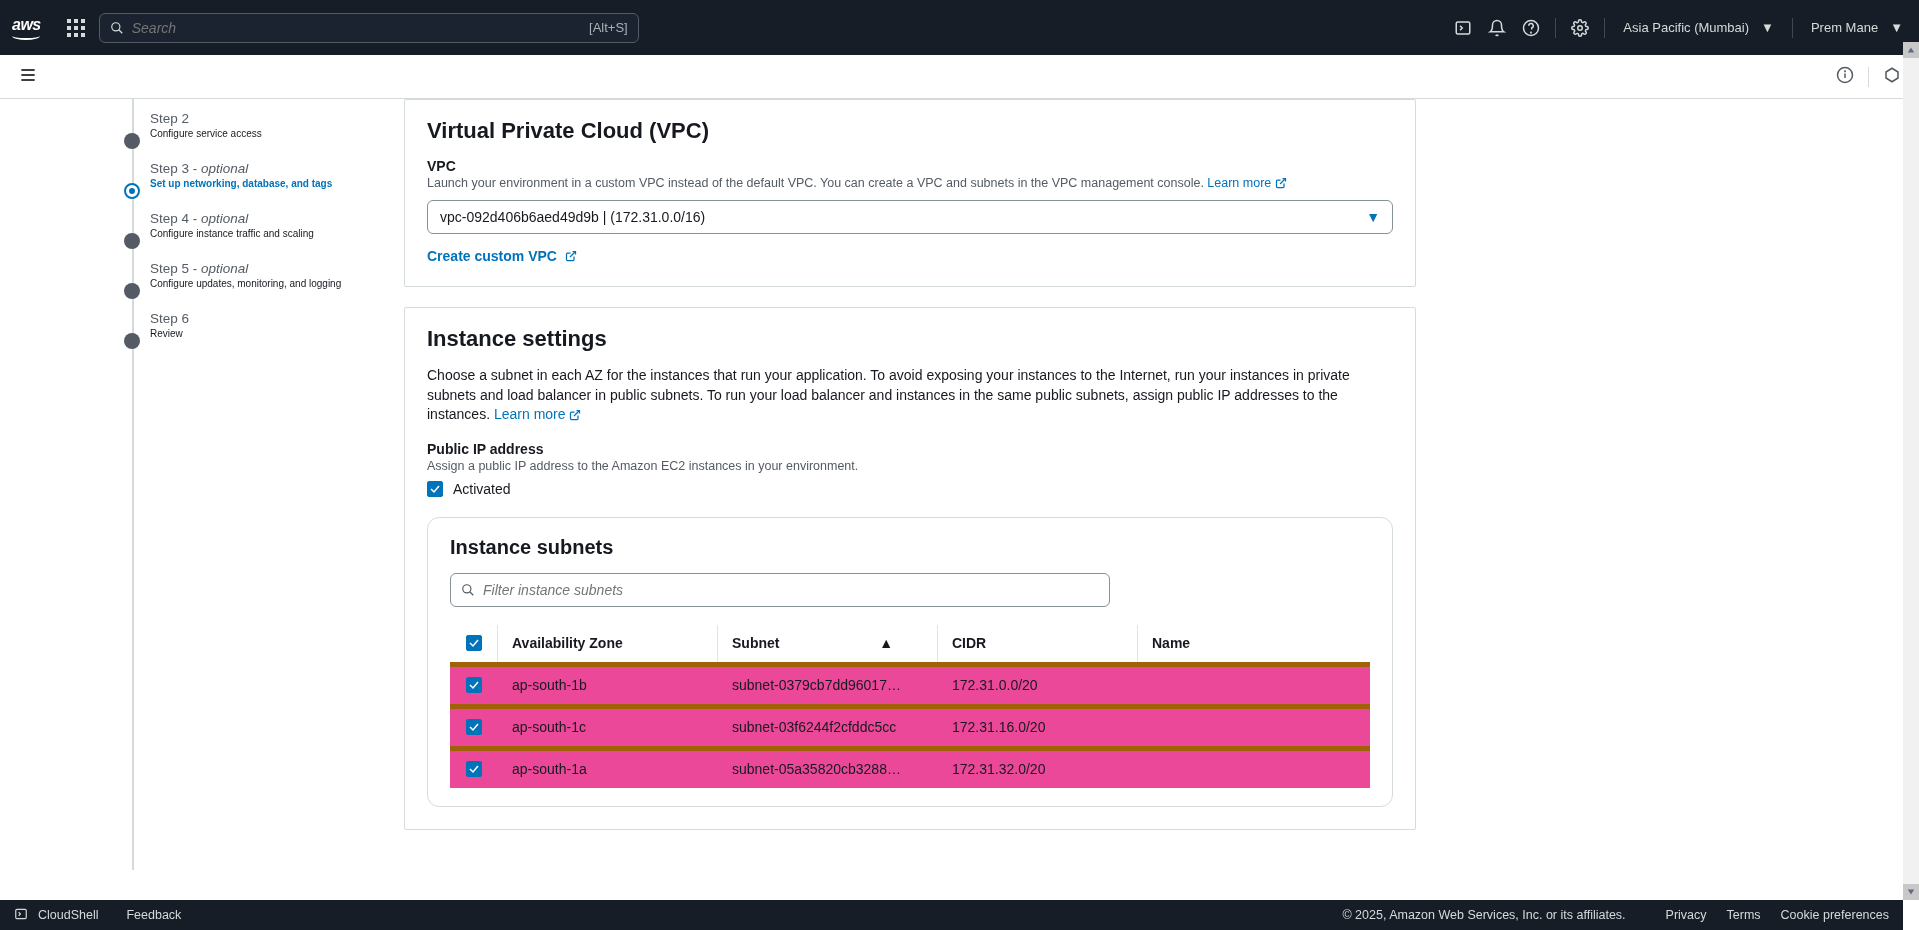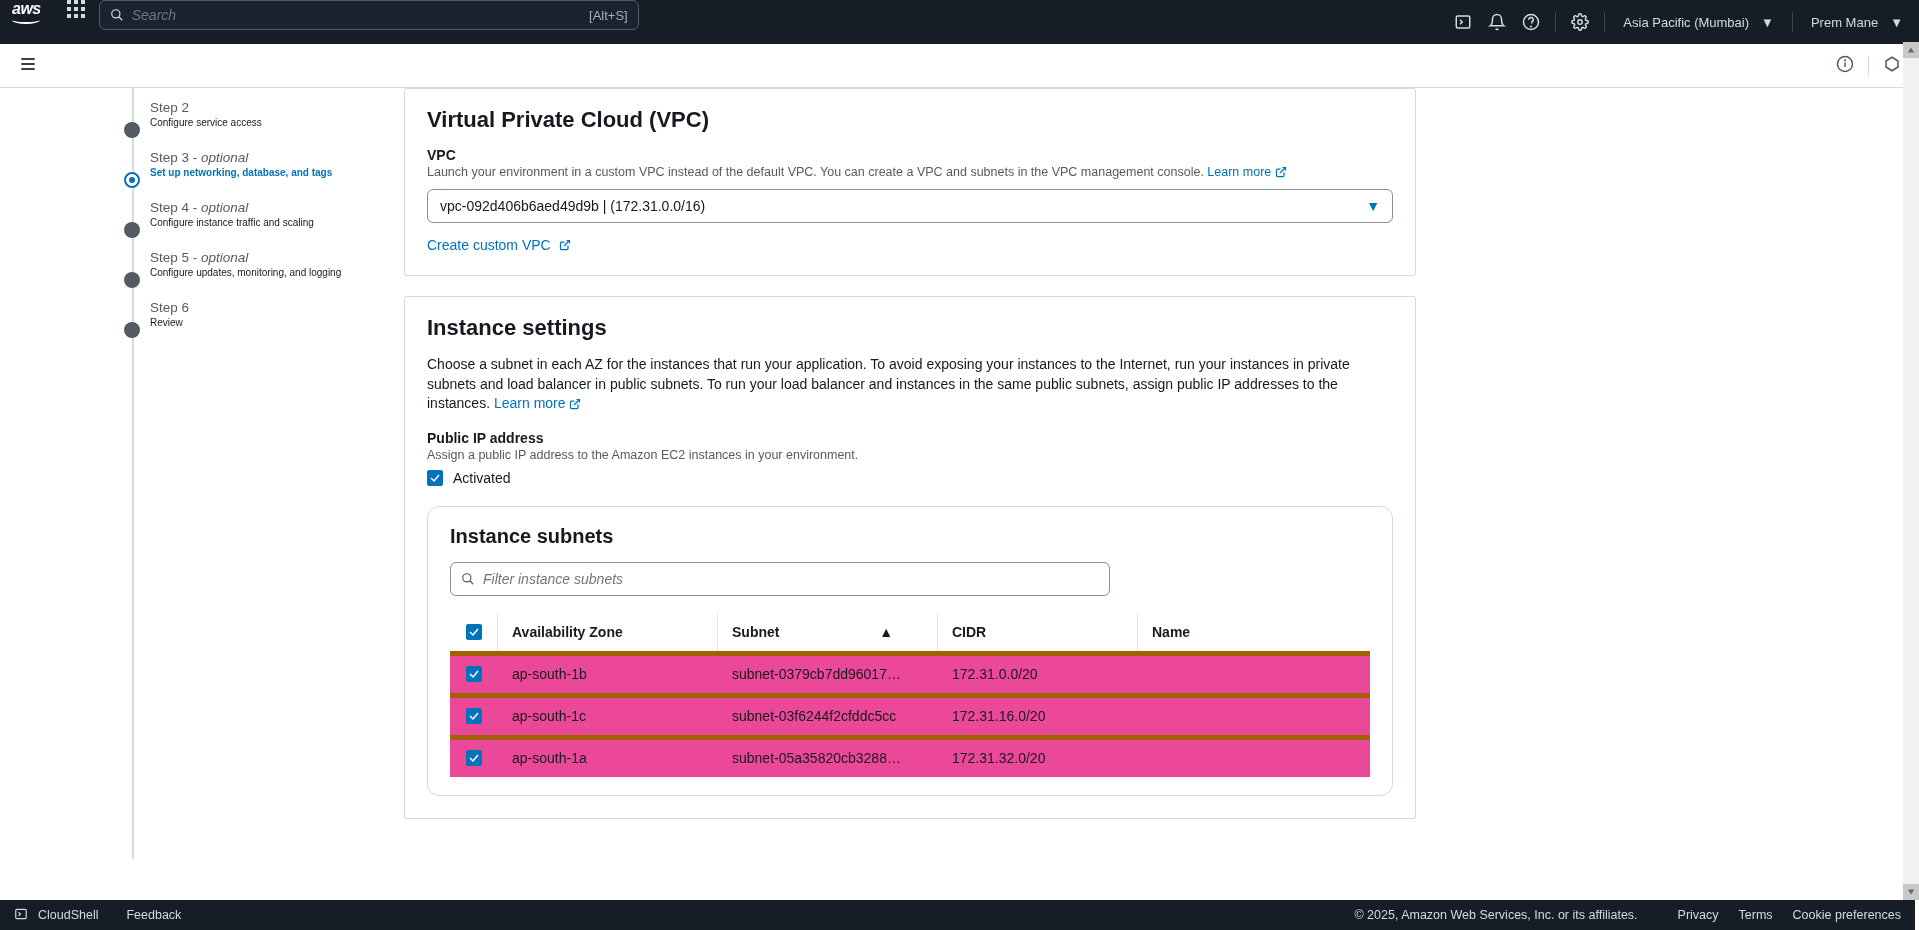--- a/index.html
+++ b/index.html
@@ -1,19 +1,19 @@
 <!DOCTYPE html>
 <html><head>
   <meta charset="utf-8">
   <style>
     * { margin: 0; padding: 0; box-sizing: border-box; }
     body { font-family: "Amazon Ember", "Helvetica Neue", Arial, sans-serif; font-size: 14px; color: #16191f; background: #fff; }
 
     
-    .topnav { height: 44px; background: #161d26; display: flex; padding: 0 12px; color: #fff; }
+    .topnav { height: 55px; background: #161d26; display: flex; align-items: center; padding: 0 12px; color: #fff; }
     .aws-logo { font-weight: 700; font-style: italic; font-size: 16px; letter-spacing: -0.5px; margin-right: 12px; position: relative; }
     .aws-logo::after { content:""; display:block; border-bottom: 2px solid #fff; border-radius: 50%; width: 28px; height: 6px; margin-top: -2px; }
     .apps-icon { width: 18px; height: 18px; display: inline-grid; grid-template-columns: repeat(3, 4px); grid-template-rows: repeat(3, 4px); gap: 3px; margin: 0 14px; }
     .apps-icon span { background: #d5dbdb; }
     .search-wrap { flex: 0 0 540px; display: flex; align-items: center; background: #1a232f; border: 1px solid #545b64; border-radius: 6px; height: 30px; padding: 0 10px; }
     .search-wrap svg { width: 14px; height: 14px; margin-right: 8px; }
     .search-wrap input { background: transparent; border: none; outline: none; color: #d5dbdb; font-style: italic; font-size: 14px; flex: 1; }
     .search-hint { color: #aab0b6; font-size: 13px; margin-left: auto; }
     .topnav .spacer { flex: 1; }
     .topnav .right { display: flex; align-items: center; gap: 14px; }
@@ -49,21 +49,21 @@
     .panel { border: 1px solid #d5dbdb; border-radius: 2px; padding: 18px 22px 22px; margin-bottom: 20px; background: #fff; }
     .panel h2 { font-size: 22px; font-weight: 700; margin-bottom: 14px; }
     .panel h2.sec { font-size: 22px; }
     .fieldlabel { font-weight: 700; font-size: 14px; margin-bottom: 2px; }
     .fielddesc { font-size: 12.5px; color: #545b64; margin-bottom: 10px; }
     .fielddesc a, a.link { color: #0073bb; text-decoration: none; }
 
     .select-box { border: 1px solid #879196; border-radius: 6px; height: 34px; display: flex; align-items: center; padding: 0 12px; cursor: pointer; justify-content: space-between; gap: 39px; }
     .select-box .caret { color: #0073bb; }
 
-    .create-link { margin-top: 14px; display: inline-flex; align-items: center; gap: 8px; }
+    .create-link { margin-top: 14px; display: inline-flex; align-items: center; gap: 8px; font-weight: bold; }
 
     .subdesc-long { font-size: 14px; color: #16191f; margin-bottom: 16px; line-height: 1.4; }
     .subdesc-long a { color: #0073bb; text-decoration:none; }
 
     .chkrow { display: flex; align-items: center; gap: 10px; margin-top: 8px; }
     .aws-checkbox { width: 16px; height: 16px; border: 1px solid #0073bb; background: #0073bb; border-radius: 2px; display: inline-flex; align-items: center; justify-content: center; }
     .aws-checkbox svg { width: 12px; height: 12px; }
 
     
     .inner-panel { border: 1px solid #d5dbdb; border-radius: 12px; padding: 18px 22px; margin-top: 20px; }
@@ -75,21 +75,21 @@
     table.subnets { width: 100%; border-collapse: separate; border-spacing: 0; }
     table.subnets th { text-align: left; font-weight: 700; font-size: 14px; padding: 10px 14px; border-right: 1px solid #e0e4e8; }
     table.subnets th:last-child, table.subnets td:last-child { border-right: none; }
     table.subnets th:first-child { width: 48px; text-align: center; padding-left: 6px; padding-right: 6px; }
     table.subnets td { font-size: 14px; padding: 10px 14px; border-top: 5px solid #a16207; background: #ec4899; }
     table.subnets td:first-child { text-align: center; }
     table.subnets tr.datarow td { border-right: none; }
     .sort-tri { display:inline-block; margin-left: 96px; }
 
     
-    .footer { position: fixed; left:0; right:4px; bottom:0; height: 30px; background: #161d26; color: #d5dbdb; display: flex; align-items: center; padding: 0 14px; font-size: 12.5px; gap: 20px; }
+    .footer { position: fixed; left:0; right:16px; bottom:0; height: 30px; background: #161d26; color: #d5dbdb; display: flex; align-items: center; padding: 0 14px; font-size: 12.5px; gap: 20px; }
     .footer .left { display:flex; align-items:center; gap: 10px; }
     .footer .mid { margin-left: auto; margin-right: 20px; }
     .footer a { color: #d5dbdb; text-decoration: none; }
 
     
     .scrollbar-sim { position: fixed; right:0; top:42px; bottom:30px; width: 16px; background: #f1f1f1; }
     .scrollbar-sim .thumb-top { position: absolute; top:0; left:0; right:0; height: 16px; background: #c8c8c8; display:flex; align-items:center; justify-content:center; }
     .scrollbar-sim .thumb-bottom { position: absolute; bottom:0; left:0; right:0; height: 16px; background: #c8c8c8; display:flex; align-items:center; justify-content:center; }
 
     .ext-icon { display:inline-flex; vertical-align: -2px; }

